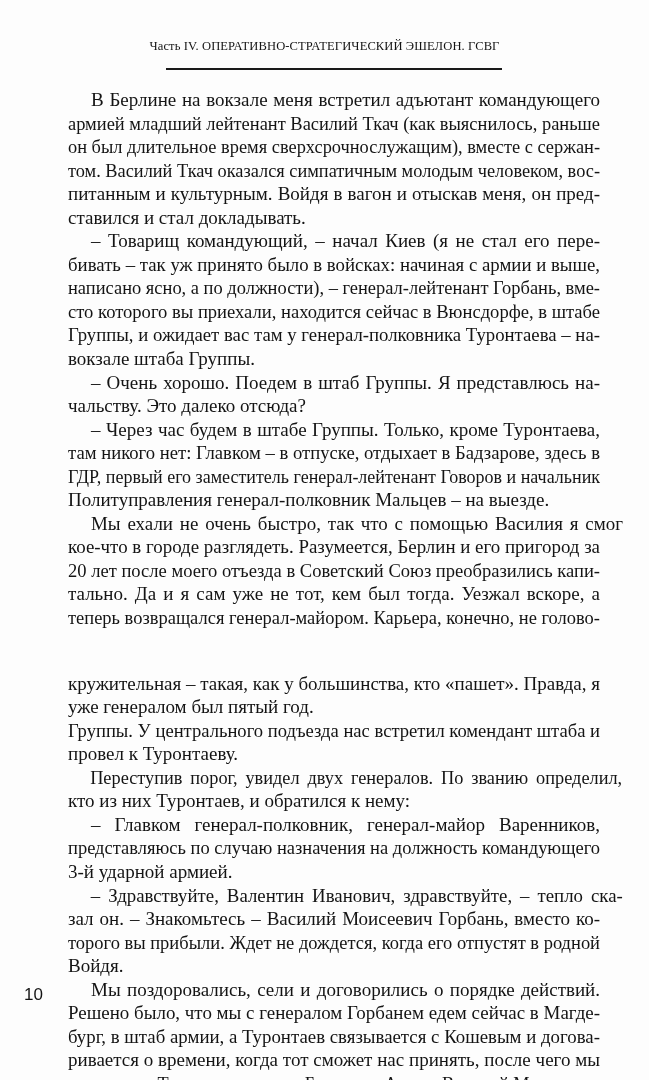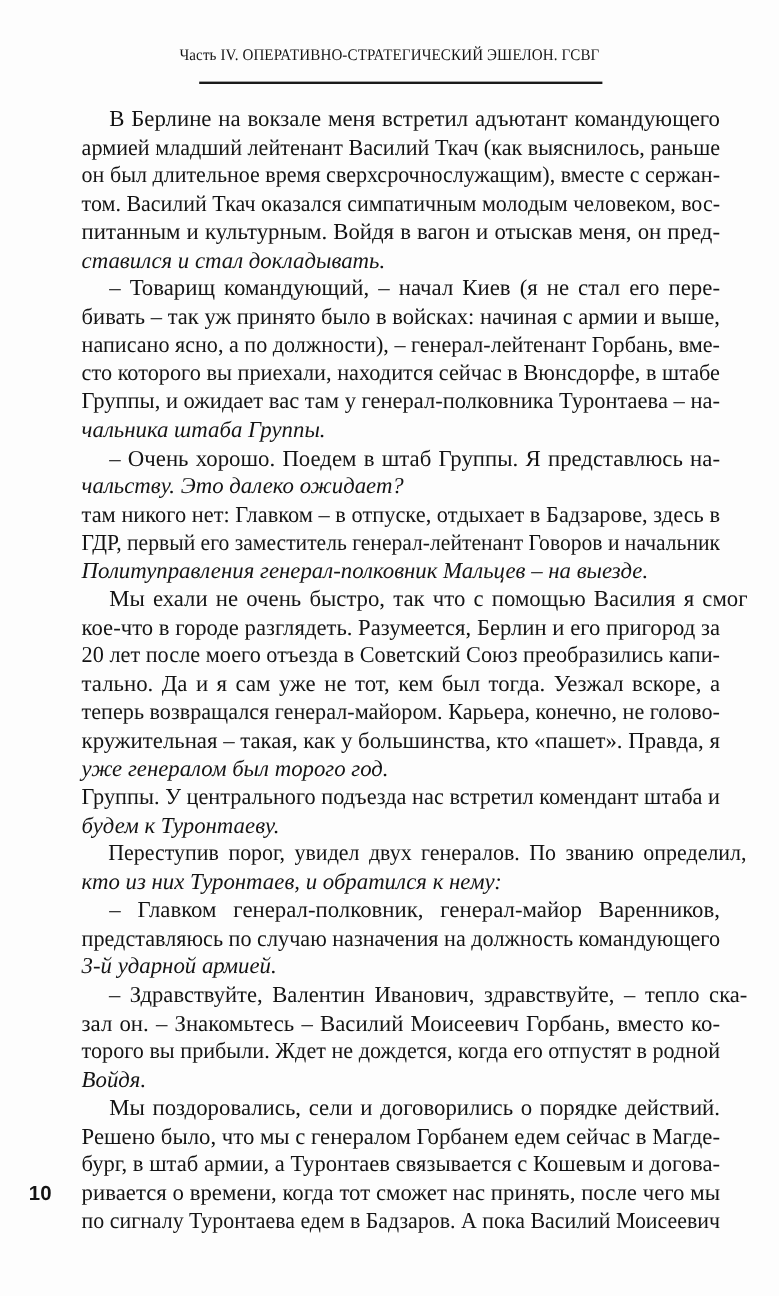--- a/index.html
+++ b/index.html
@@ -16,59 +16,60 @@
   }
   .body-text {
     position: absolute; top: 88px; left: 68px; width: 532px;
   }
   .line {
     display: block; height: 23.55px; line-height: 23.55px; font-size: 19px;
     white-space: nowrap; text-align: justify; text-align-last: justify;
     transform-origin: left center;
   }
   .line.indent { padding-left: 23px; }
-  .line.last { text-align-last: left; font-style: italic; }
+  .line.last { text-align-last: left; }
   .page-number {
     position: absolute; left: 24px; top: 983px; font-size: 17px;
-    font-family: "Liberation Sans", "DejaVu Sans", sans-serif; line-height: 23.55px; font-weight: bold;
+    font-family: "Liberation Sans", "DejaVu Sans", sans-serif; line-height: 23.55px;
   }
 </style>
 </head>
 <body>
 
 <div class="running-head">Часть IV. ОПЕРАТИВНО-СТРАТЕГИЧЕСКИЙ ЭШЕЛОН. ГСВГ</div>
 <div class="rule"></div>
 
 <div class="body-text" id="body-text">
     <span class="line indent">В Берлине на вокзале меня встретил адъютант командующего</span>
     <span class="line" style="width: 548.297px; transform: scaleX(0.970277);">армией младший лейтенант Василий Ткач (как выяснилось, раньше</span>
     <span class="line" style="width: 550.312px; transform: scaleX(0.966723);">он был длительное время сверхсрочнослужащим), вместе с сержан-</span>
     <span class="line" style="width: 551.578px; transform: scaleX(0.964505);">том. Василий Ткач оказался симпатичным молодым человеком, вос-</span>
     <span class="line">питанным и культурным. Войдя в вагон и отыскав меня, он пред-</span>
     <span class="line last">ставился и стал докладывать.</span>
     <span class="line indent">– Товарищ командующий, – начал Киев (я не стал его пере-</span>
     <span class="line" style="width: 537.391px; transform: scaleX(0.989969);">бивать – так уж принято было в войсках: начиная с армии и выше,</span>
     <span class="line" style="width: 548.109px; transform: scaleX(0.970609);">написано ясно, а по должности), – генерал-лейтенант Горбань, вме-</span>
     <span class="line" style="width: 544.219px; transform: scaleX(0.977548);">сто которого вы приехали, находится сейчас в Вюнсдорфе, в штабе</span>
     <span class="line" style="width: 538.703px; transform: scaleX(0.987557);">Группы, и ожидает вас там у генерал-полковника Туронтаева – на-</span>
-    <span class="line last">чальника штаба Группы.</span>
+    <span class="line last">вокзале штаба Группы.</span>
     <span class="line indent">– Очень хорошо. Поедем в штаб Группы. Я представлюсь на-</span>
-    <span class="line last">чальству. Это далеко ожидает?</span>
+    <span class="line last">чальству. Это далеко отсюда?</span>
+    <span class="line indent">– Через час будем в штабе Группы. Только, кроме Туронтаева,</span>
     <span class="line" style="width: 541.438px; transform: scaleX(0.98257);">там никого нет: Главком – в отпуске, отдыхает в Бадзарове, здесь в</span>
     <span class="line" style="width: 561.766px; transform: scaleX(0.947014);">ГДР, первый его заместитель генерал-лейтенант Говоров и начальник</span>
     <span class="line last">Политуправления генерал-полковник Мальцев – на выезде.</span>
     <span class="line indent" style="width: 532.866px; transform: scaleX(0.998376);">Мы ехали не очень быстро, так что с помощью Василия я смог</span>
     <span class="line" style="width: 534.516px; transform: scaleX(0.995294);">кое-что в городе разглядеть. Разумеется, Берлин и его пригород за</span>
     <span class="line" style="width: 545.031px; transform: scaleX(0.976091);">20 лет после моего отъезда в Советский Союз преобразились капи-</span>
     <span class="line">тально. Да и я сам уже не тот, кем был тогда. Уезжал вскоре, а</span>
     <span class="line" style="width: 547.359px; transform: scaleX(0.971939);">теперь возвращался генерал-майором. Карьера, конечно, не голово-</span>
-    <span class="line" style="width: 532.109px; transform: scaleX(0.999794);">кружительная – такая, как у большинства, кто «пашет». Правда, я</span>
-    <span class="line last">уже генералом был торого год.</span>
+    <span class="line" style="width: 532.109px; transform: scaleX(0.999794); margin-top: 42px;">кружительная – такая, как у большинства, кто «пашет». Правда, я</span>
+    <span class="line last">уже генералом был пятый год.</span>
     <span class="line" style="width: 543.641px; transform: scaleX(0.978588);">Группы. У центрального подъезда нас встретил комендант штаба и</span>
-    <span class="line last">будем к Туронтаеву.</span>
+    <span class="line last">провел к Туронтаеву.</span>
     <span class="line indent" style="width: 552.397px; transform: scaleX(0.963075);">Переступив порог, увидел двух генералов. По званию определил,</span>
     <span class="line last">кто из них Туронтаев, и обратился к нему:</span>
     <span class="line indent">– Главком генерал-полковник, генерал-майор Варенников,</span>
     <span class="line" style="width: 546.75px; transform: scaleX(0.973022);">представляюсь по случаю назначения на должность командующего</span>
     <span class="line last">3-й ударной армией.</span>
     <span class="line indent" style="width: 537.03px; transform: scaleX(0.990634);">– Здравствуйте, Валентин Иванович, здравствуйте, – тепло ска-</span>
     <span class="line">зал он. – Знакомьтесь – Василий Моисеевич Горбань, вместо ко-</span>
     <span class="line" style="width: 547.328px; transform: scaleX(0.971995);">торого вы прибыли. Ждет не дождется, когда его отпустят в родной</span>
     <span class="line last">Войдя.</span>
     <span class="line indent">Мы поздоровались, сели и договорились о порядке действий.</span>

